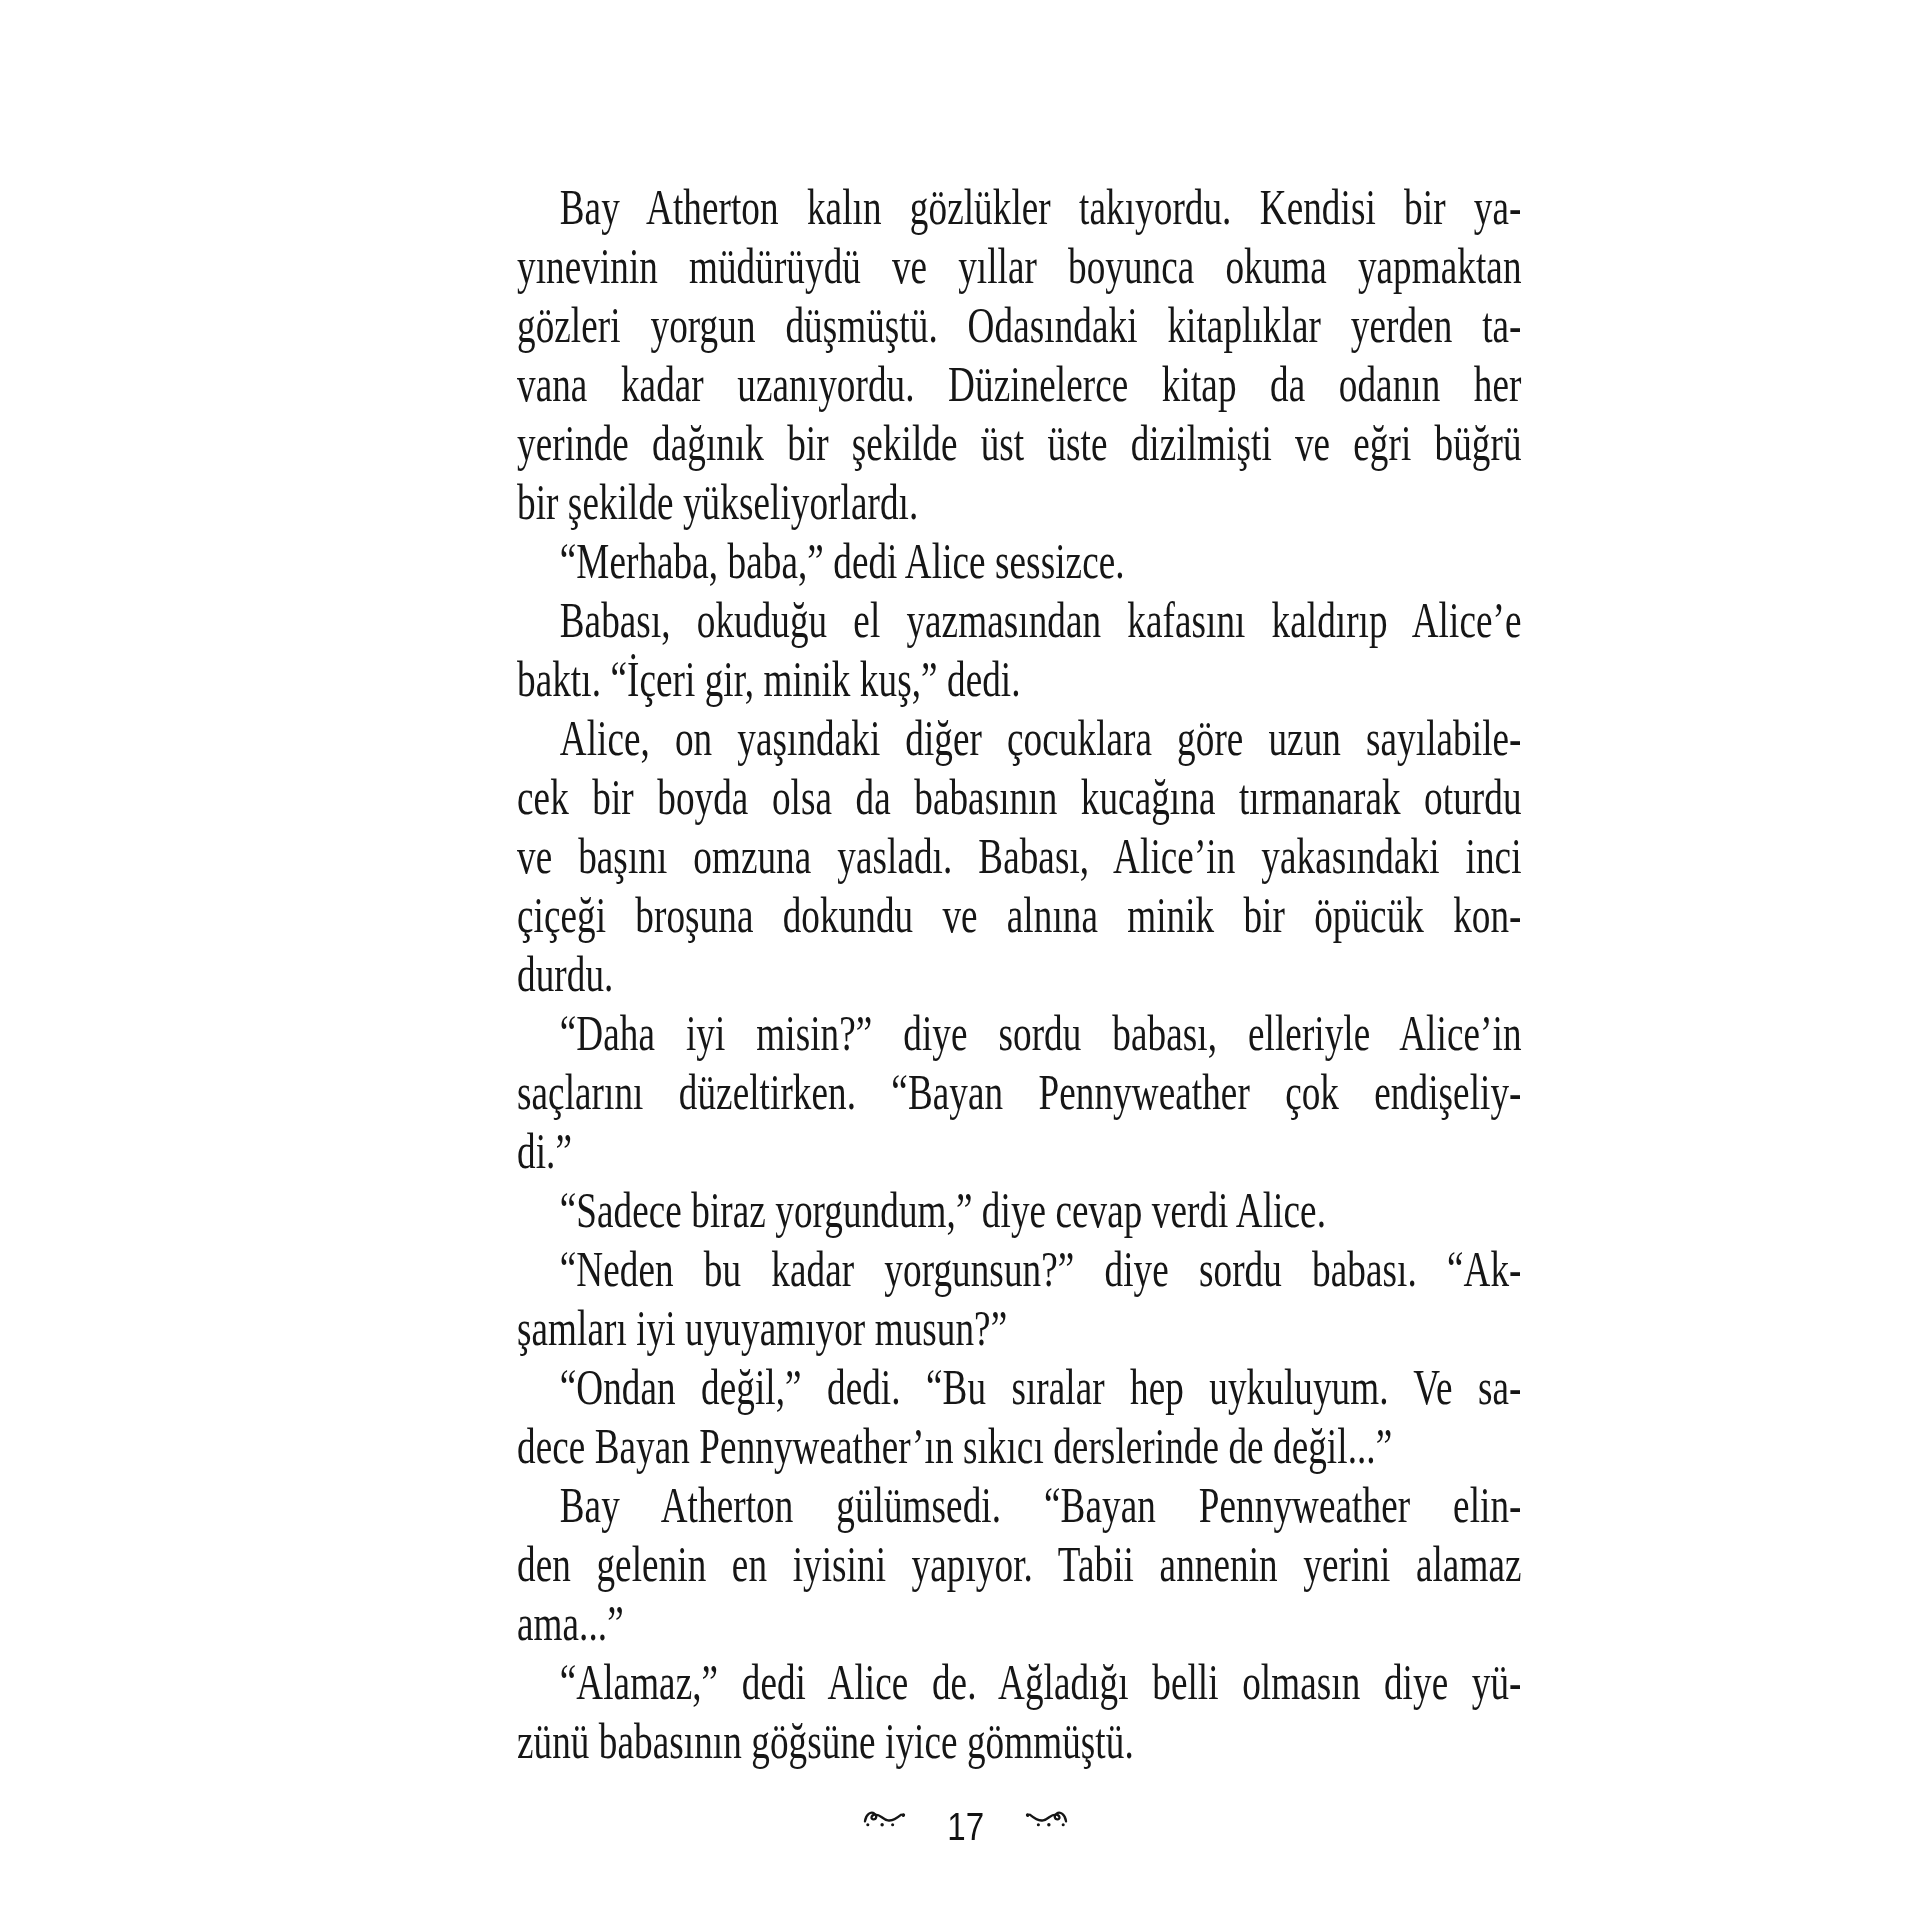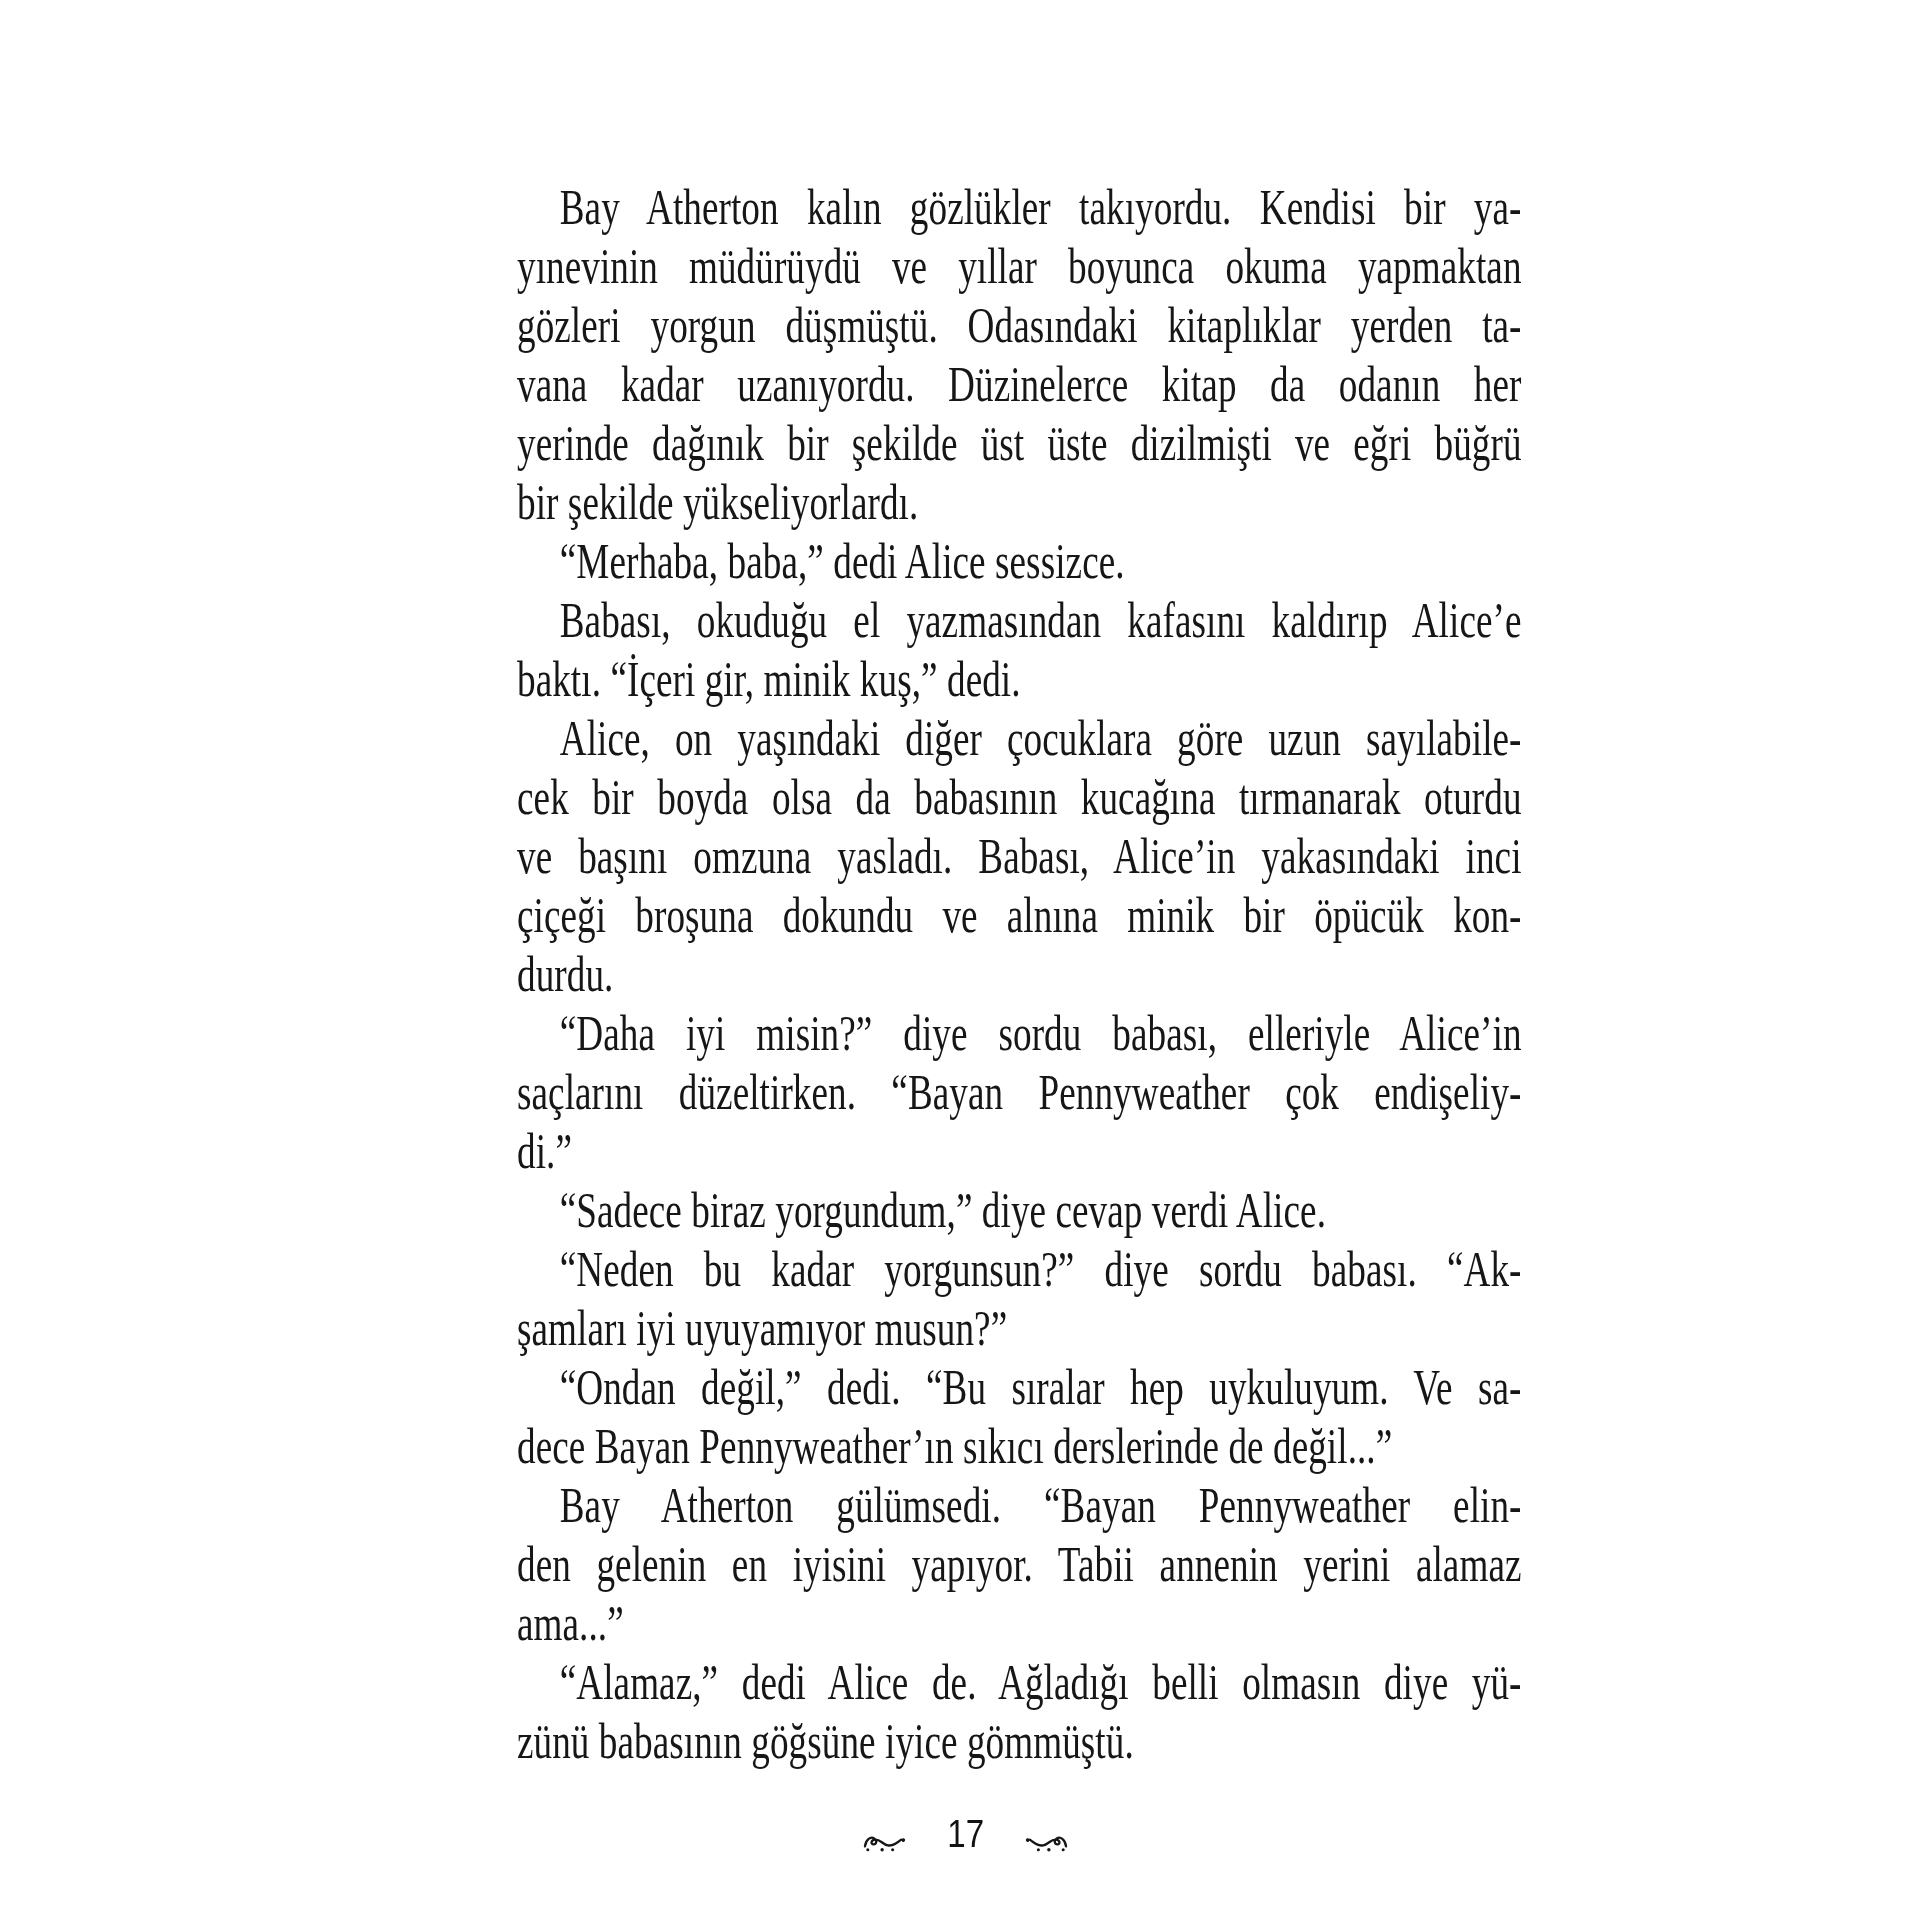--- a/index.html
+++ b/index.html
@@ -40,21 +40,21 @@
 
   
   .footer {
     position: absolute;
     top: 1807px;
     left: 0;
     width: 1931px;
     height: 46px;
     display: flex;
     justify-content: center;
-    align-items: flex-end;
+    align-items: flex-start;
     gap: 37px;
   }
   .pagenum {
     font-family: "Liberation Sans", sans-serif;
     font-size: 39px;
     line-height: 1;
     color: #121212;
     display: inline-block;
     transform: scaleX(0.85);
   }

